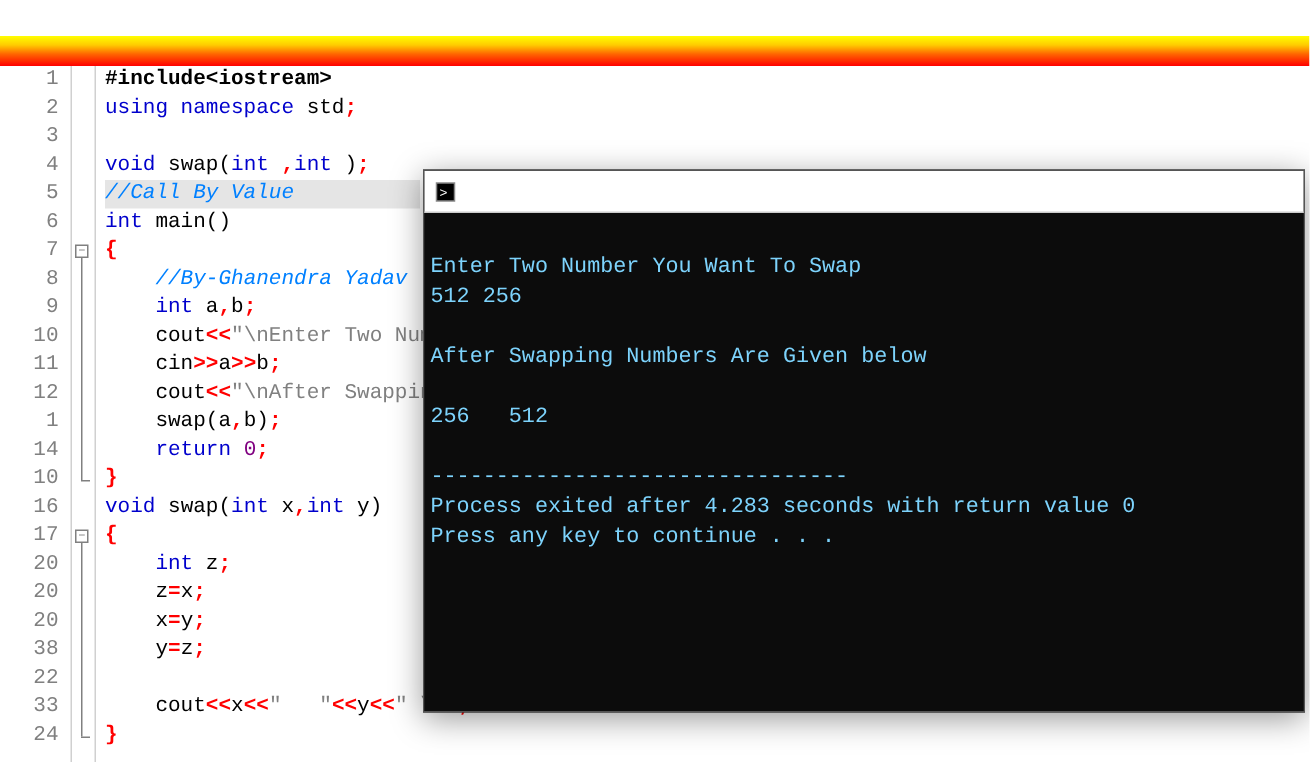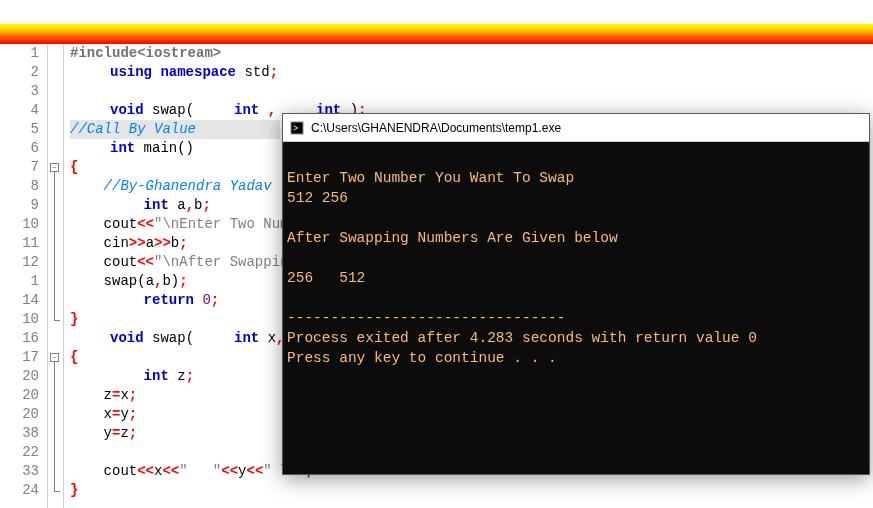--- a/index.html
+++ b/index.html
@@ -66,22 +66,22 @@
     background: #808080;
   }
   .code {
     flex: 1;
     padding-left: 6px;
     white-space: pre;
     position: relative;
   }
   .code-line { height: 19px; }
   .hl-line { background: #e5e5e5; display: inline-block; min-width: 200px; }
-  .kw { color: #0000cc; font-weight: bold; margin-left: 40px; }
-  .pp { color: #737373; font-weight: bold; }
+  .kw { color: #0000cc; font-weight: normal; }
+  .pp { color: #000000; font-weight: bold; }
   .cm { color: #0080ff; font-style: italic; }
   .str { color: #808080; }
   .num { color: #800080; }
   .fn { color: #000; }
   .op { color: #ff0000; font-weight: bold; }
   .paren { color: #000; }
   .brace { color: #ff0000; font-weight: bold; }
   .id { color: #000; text-align: center; }
 
   .console-window {
@@ -108,21 +108,21 @@
   .console-title .cicon {
     width: 16px;
     height: 16px;
     margin-right: 6px;
     display: inline-flex;
     align-items: center;
     justify-content: center;
   }
   .console-body {
     padding: 6px 4px;
-    color: #fdba74;
+    color: #7dd3fc;
     font-family: Consolas, 'Courier New', monospace;
     font-size: 14.5px;
     line-height: 20px;
     white-space: pre;
     background: #0c0c0c;
     height: calc(100% - 28px);
   }
 </style>
 </head>
 <body>
@@ -168,21 +168,20 @@
 </div>
 
 <div class="console-window">
   <div class="console-title">
     <span class="cicon">
       <svg width="14" height="14" viewBox="0 0 14 14">
           <rect x="1" y="1" width="12" height="12" fill="#000" stroke="#888"></rect>
           <text x="3" y="10" font-size="9" fill="#fff">&gt;</text>
         </svg>
     </span>
-    <span>C:\Users\GHANENDRA\Documents\temp1.exe</span>
   </div>
   <div class="console-body" id="console-body">
 Enter Two Number You Want To Swap
 512 256
 
 After Swapping Numbers Are Given below
 
 256   512
 
 --------------------------------

